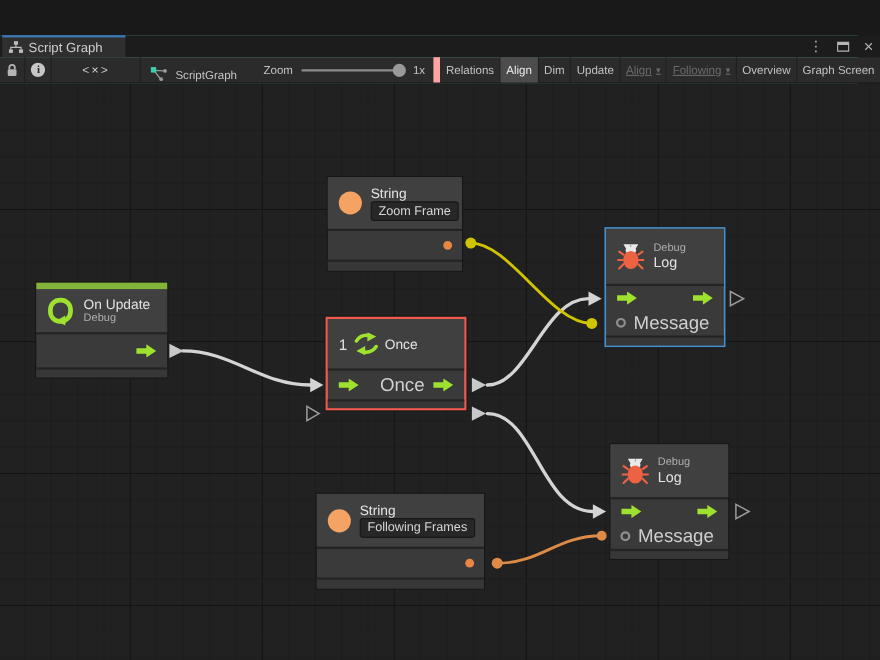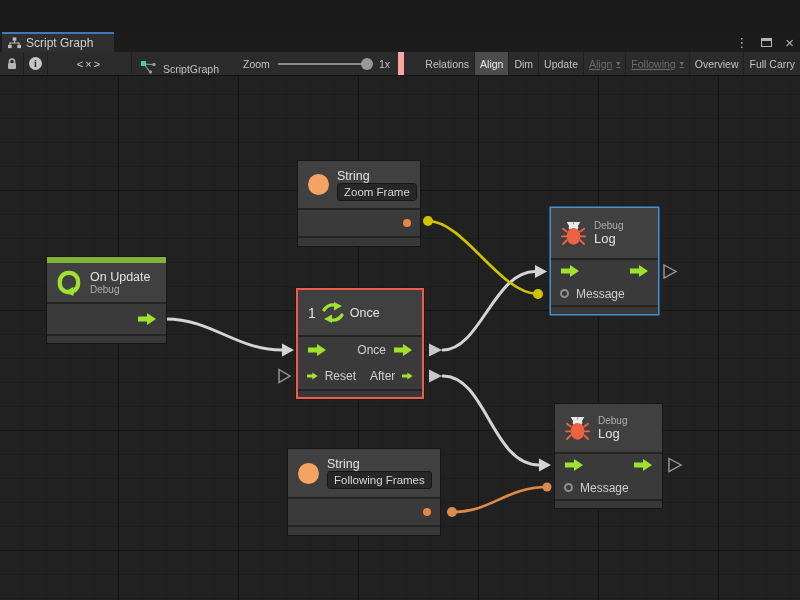--- a/index.html
+++ b/index.html
@@ -46,21 +46,21 @@
   .wires { position:absolute; left:0; top:0; width:800px; height:556px; }
 
   
   .node { position:absolute; box-shadow:0 0 0 1px #161616; background:#3a3a3a; }
   .node .hdr { background:#404040; display:flex; align-items:center; gap:8px; padding:0 10px; }
   .node .sep { height:2px; background:#242424; }
   .node .ftr { background:#373737; border-top:2px solid #242424; }
   .ntitle { color:#e2e2e2; font-size:12.5px; }
   .nsub { color:#aeaeae; font-size:10px; }
   .prow { display:flex; align-items:center; padding:0 9px; gap:7px; }
-  .plabel { color:#cfcfcf; font-size:12px; }
+  .plabel { color:#cfcfcf; font-size:17px; }
   .grow { flex:1; }
   .valbox { background:#272727; border:1px solid #171717; border-radius:3px; color:#d6d6d6;
     font-size:11.5px; padding:2px 6px; white-space:nowrap; }
   .ocircle { width:21px; height:21px; border-radius:50%; background:#f5a362; flex:none; }
   .odot { width:8px; height:8px; border-radius:50%; background:#e78743; }
   .donut { width:9px; height:9px; border-radius:50%; border:2.5px solid #8f8f8f; background:transparent; flex:none; }
 
   .sel-red  { box-shadow:0 0 0 2px #f25a4e, 0 0 0 3px #1a1a1a; }
   .sel-blue { box-shadow:0 0 0 1.5px #4a90c8, 0 0 0 2.5px #16232e; }
   .greenstrip { height:6px; background:#82b43a; }
@@ -134,21 +134,21 @@
           <span class="caret">▾</span>
       </div>
       <div class="tbtn disabled">
         <span>Following</span>
           <span class="caret">▾</span>
       </div>
       <div class="tbtn">
           <span>Overview</span>
         </div>
       <div class="tbtn" style="border-right:none">
-          <span>Full Carry</span>
+          <span>Graph Screen</span>
         </div>
     </div>
   </div>
 
   <div class="canvas">
 
     <svg class="wires" viewBox="0 0 800 556">
 
       <path d="M166 243 C212 243 236 274 282 274" stroke="#d4d4d4" stroke-width="3" fill="none" stroke-linecap="round"></path>
       <path d="M443 274 C480 274 494 195.5 535 195.5" stroke="#d4d4d4" stroke-width="3" fill="none" stroke-linecap="round"></path>
@@ -184,21 +184,21 @@
         </div>
       </div>
       <div class="sep"></div>
       <div class="prow" style="height:26px;">
         <span class="grow"></span>
         <span class="odot"></span>
       </div>
       <div class="ftr" style="height:10px;"></div>
     </div>
 
-    <div class="node" style="left:47px; top:181px; width:119px;">
+    <div class="node" style="left:33px; top:181px; width:119px;">
       <div class="greenstrip"></div>
       <div class="hdr" style="height:39px; padding:0 8px;">
         <svg width="27" height="27" viewBox="0 0 28 28">
           <path d="M18 24 h-4 a9 9 0 0 1 -9 -9 v-2 a9 9 0 0 1 9 -9 h1 a9 9 0 0 1 9 9 v2 a9 9 0 0 1 -3.5 7" stroke="#9ee22f" stroke-width="4.4" fill="none" stroke-linecap="round"></path>
           <polygon points="19,18.5 19,28 10.5,23.5" fill="#9ee22f"></polygon>
         </svg>
         <div>
           <div class="ntitle">On Update</div>
           <div class="nsub">Debug</div>
         </div>
@@ -224,31 +224,20 @@
         </svg>
         <span class="ntitle">Once</span>
       </div>
       <div class="sep"></div>
       <div class="prow" style="height:26px;">
         <svg width="20" height="12" viewBox="0 0 18 12">
             <path d="M0 3.5h9V0l9 6-9 6V8.5H0z" fill="#9ee22f"></path>
           </svg>
         <span class="grow"></span>
         <span class="plabel">Once</span>
-        <svg width="20" height="12" viewBox="0 0 18 12">
-            <path d="M0 3.5h9V0l9 6-9 6V8.5H0z" fill="#9ee22f"></path>
-          </svg>
-      </div>
-      <div class="prow" style="height:26px;">
-        <svg width="20" height="12" viewBox="0 0 18 12">
-            <path d="M0 3.5h9V0l9 6-9 6V8.5H0z" fill="#9ee22f"></path>
-          </svg>
-        <span class="plabel">Reset</span>
-        <span class="grow"></span>
-        <span class="plabel">After</span>
         <svg width="20" height="12" viewBox="0 0 18 12">
             <path d="M0 3.5h9V0l9 6-9 6V8.5H0z" fill="#9ee22f"></path>
           </svg>
       </div>
       <div class="ftr" style="height:8px;"></div>
     </div>
 
     <div class="node sel-blue" style="left:551px; top:132px; width:107px;">
       <div class="hdr" style="height:50px;">
         <svg width="25" height="26" viewBox="0 0 26 27">

